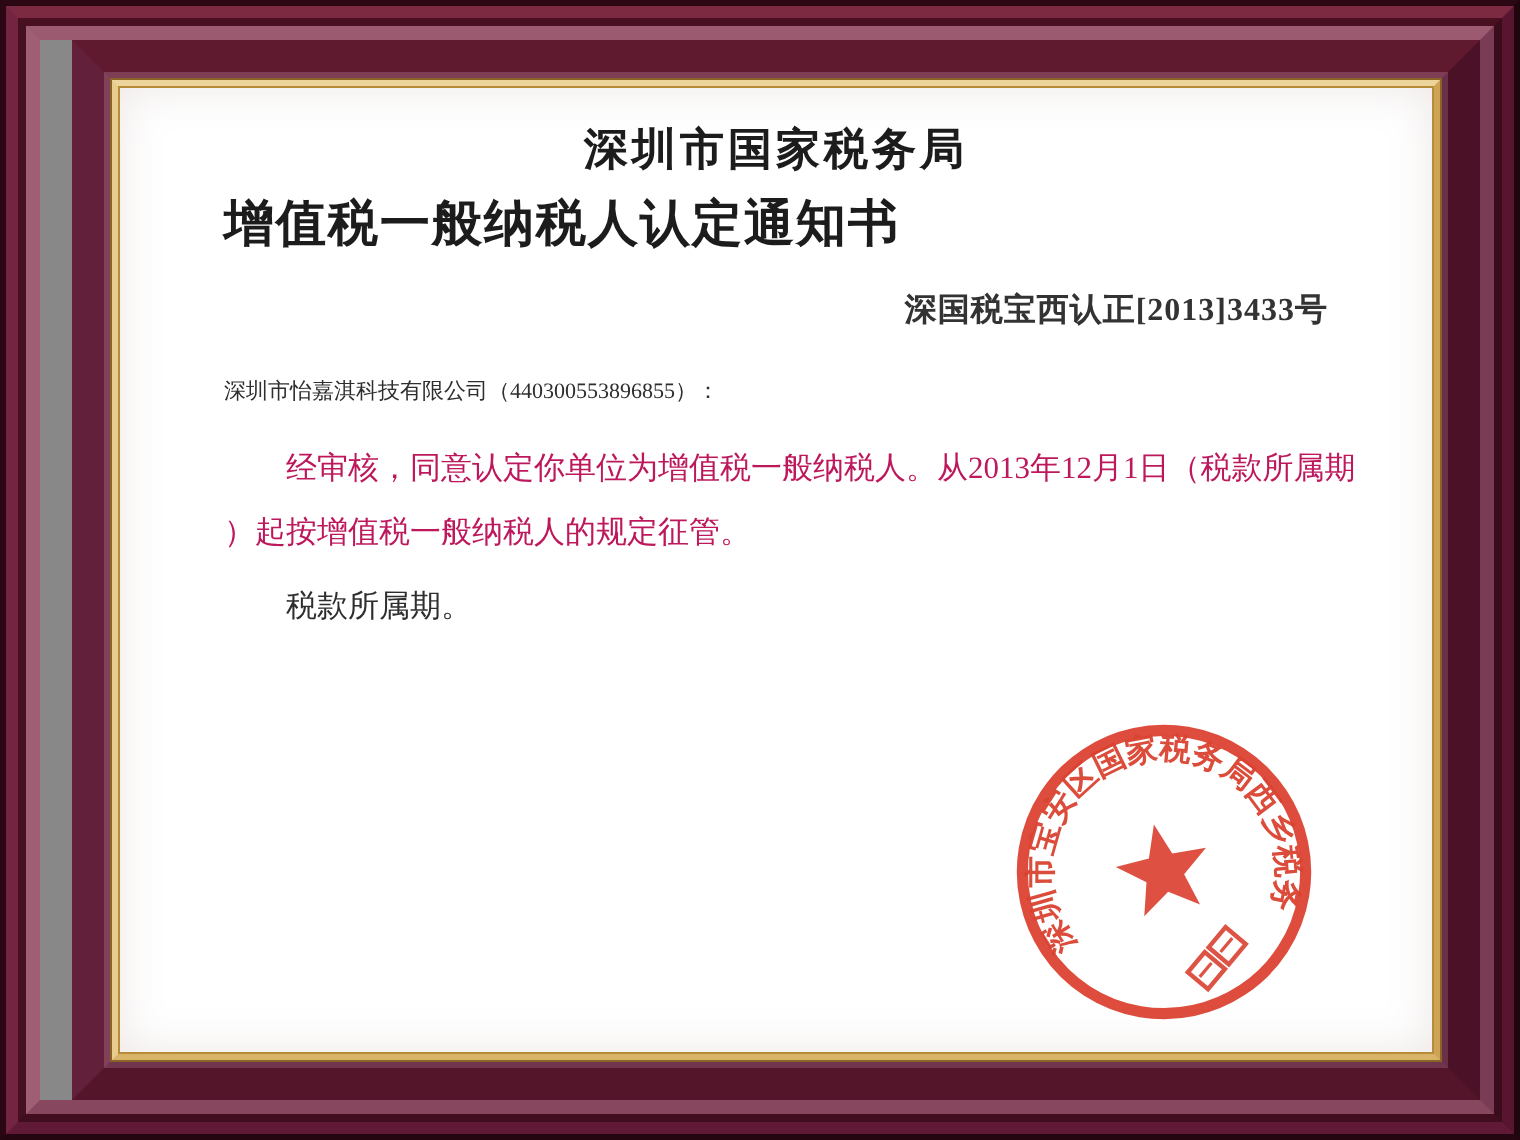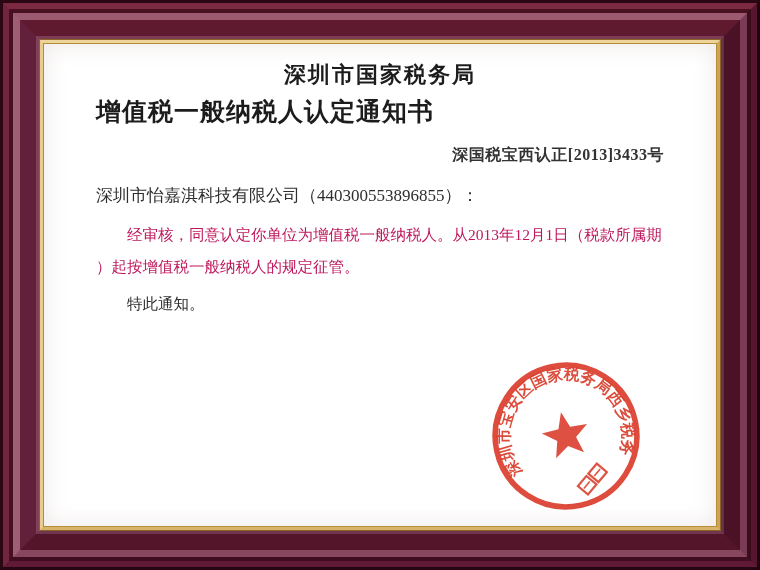--- a/index.html
+++ b/index.html
@@ -7,21 +7,21 @@
     width:760px; height:570px; position:relative;
     font-family:"Liberation Serif", serif;
   }
   
   .layer { height:100%; box-sizing:border-box; }
   .e1 { width:760px; height:570px; box-sizing:border-box;
         border:3px solid; border-color:#2a0712 #1f050d #230610 #2a0712; }
   .e2 { border:6px solid; border-color:#7b2a42 #571530 #611a36 #722440; }
   .e3 { border:4px solid; border-color:#491022 #3a0c1c #410e1f #451021; }
   .e4 { border:7px solid; border-color:#9b5a70 #7a3c55 #87485f #a05e74; }
-  .e5 { border:16px solid; border-color:#5f1a30 #4b1126 #54152b #63203a; }
+  .e5 { border:16px solid; border-color:#5f1a30 #4b1126 #54152b #63203a;margin-left:16px; }
   .e6 { border:3px solid; border-color:#7c3d55 #693048 #70364d #814159; }
   .g1 { border:1px solid #8a6426; }
   .g2 { border:3px solid; border-color:#ecd49b #cda455 #d9b468 #e8cd8f; }
   .g3 { border:1px solid #b68c38; }
   
   .paper {
     position:relative; background:#ffffff; overflow:hidden;
     box-shadow: inset 0 0 22px rgba(150,120,110,0.18);
     color:#2b2b2b;
   }
@@ -33,21 +33,21 @@
   }
   .title2 {
     margin:5px 32px 0 0; text-align:left; font-size:25px; font-weight:bold;
     letter-spacing:1px; color:#1c1c1c;
     font-family:Liberation Serif, serif;
   }
   .docnum {
     margin:17px 32px 0 0; text-align:right; font-size:16px; color:#333;
     font-weight:bold; letter-spacing:0.5px;
   }
-  .addressee { margin:18px 0 0 0; font-size:17px; line-height:24px; color:#2e2e2e; }
+  .addressee { margin:18px 0 0 0; font-size:11px; line-height:24px; color:#2e2e2e; }
   .bodytext {
     margin:11px 0 0 0; font-size:15.5px; line-height:32px; color:#be185d;
     text-indent:2em; white-space:pre-wrap; word-break:break-all;
   }
   .closing { margin:9px 0 0 0; font-size:15.5px; line-height:24px; color:#2e2e2e; text-indent:2em; }
   
   .seal {
     position:absolute; left:436px; top:306px; width:172px; height:172px;
     mix-blend-mode:multiply; opacity:0.96; filter:blur(0.3px);
     z-index:2;
@@ -73,21 +73,21 @@
           <div class="g3 layer">
 
             <div class="paper layer">
               <div class="content">
                 <div class="title1">深圳市国家税务局</div>
                 <div class="title2">增值税一般纳税人认定通知书</div>
                 <div class="docnum">深国税宝西认正[2013]3433号</div>
                 <div class="addressee">深圳市怡嘉淇科技有限公司（440300553896855）：</div>
                 <div class="bodytext">经审核，同意认定你单位为增值税一般纳税人。从2013年12月1日（税款所属期
 ）起按增值税一般纳税人的规定征管。</div>
-                <div class="closing">特此通知。</div>
+                <div class="closing">税款所属期。</div>
               </div>
 
 
               <svg class="seal" viewBox="0 0 170 170" xmlns="http://www.w3.org/2000/svg">
                 <g transform="rotate(-12 85 85)">
                   <circle cx="85" cy="85" r="70" fill="none" stroke="#d93a28" stroke-width="5.5" opacity="0.95"></circle>
                   <polygon fill="#d93a28" opacity="0.92" points="85,61 90.9,76.9 107.8,77.6 94.5,88.1 99.1,104.4 85,95 70.9,104.4 75.5,88.1 62.2,77.6 79.1,76.9"></polygon>
                   <path id="sealArc" fill="none" d="M 36.5 113 A 56 56 0 1 1 133.5 113"></path>
                   <text font-size="15.5" fill="#d93a28" opacity="0.95" font-family="Liberation Serif, serif" font-weight="bold">
                     <textPath href="#sealArc" startOffset="1%">深圳市宝安区国家税务局西乡税务所</textPath>

